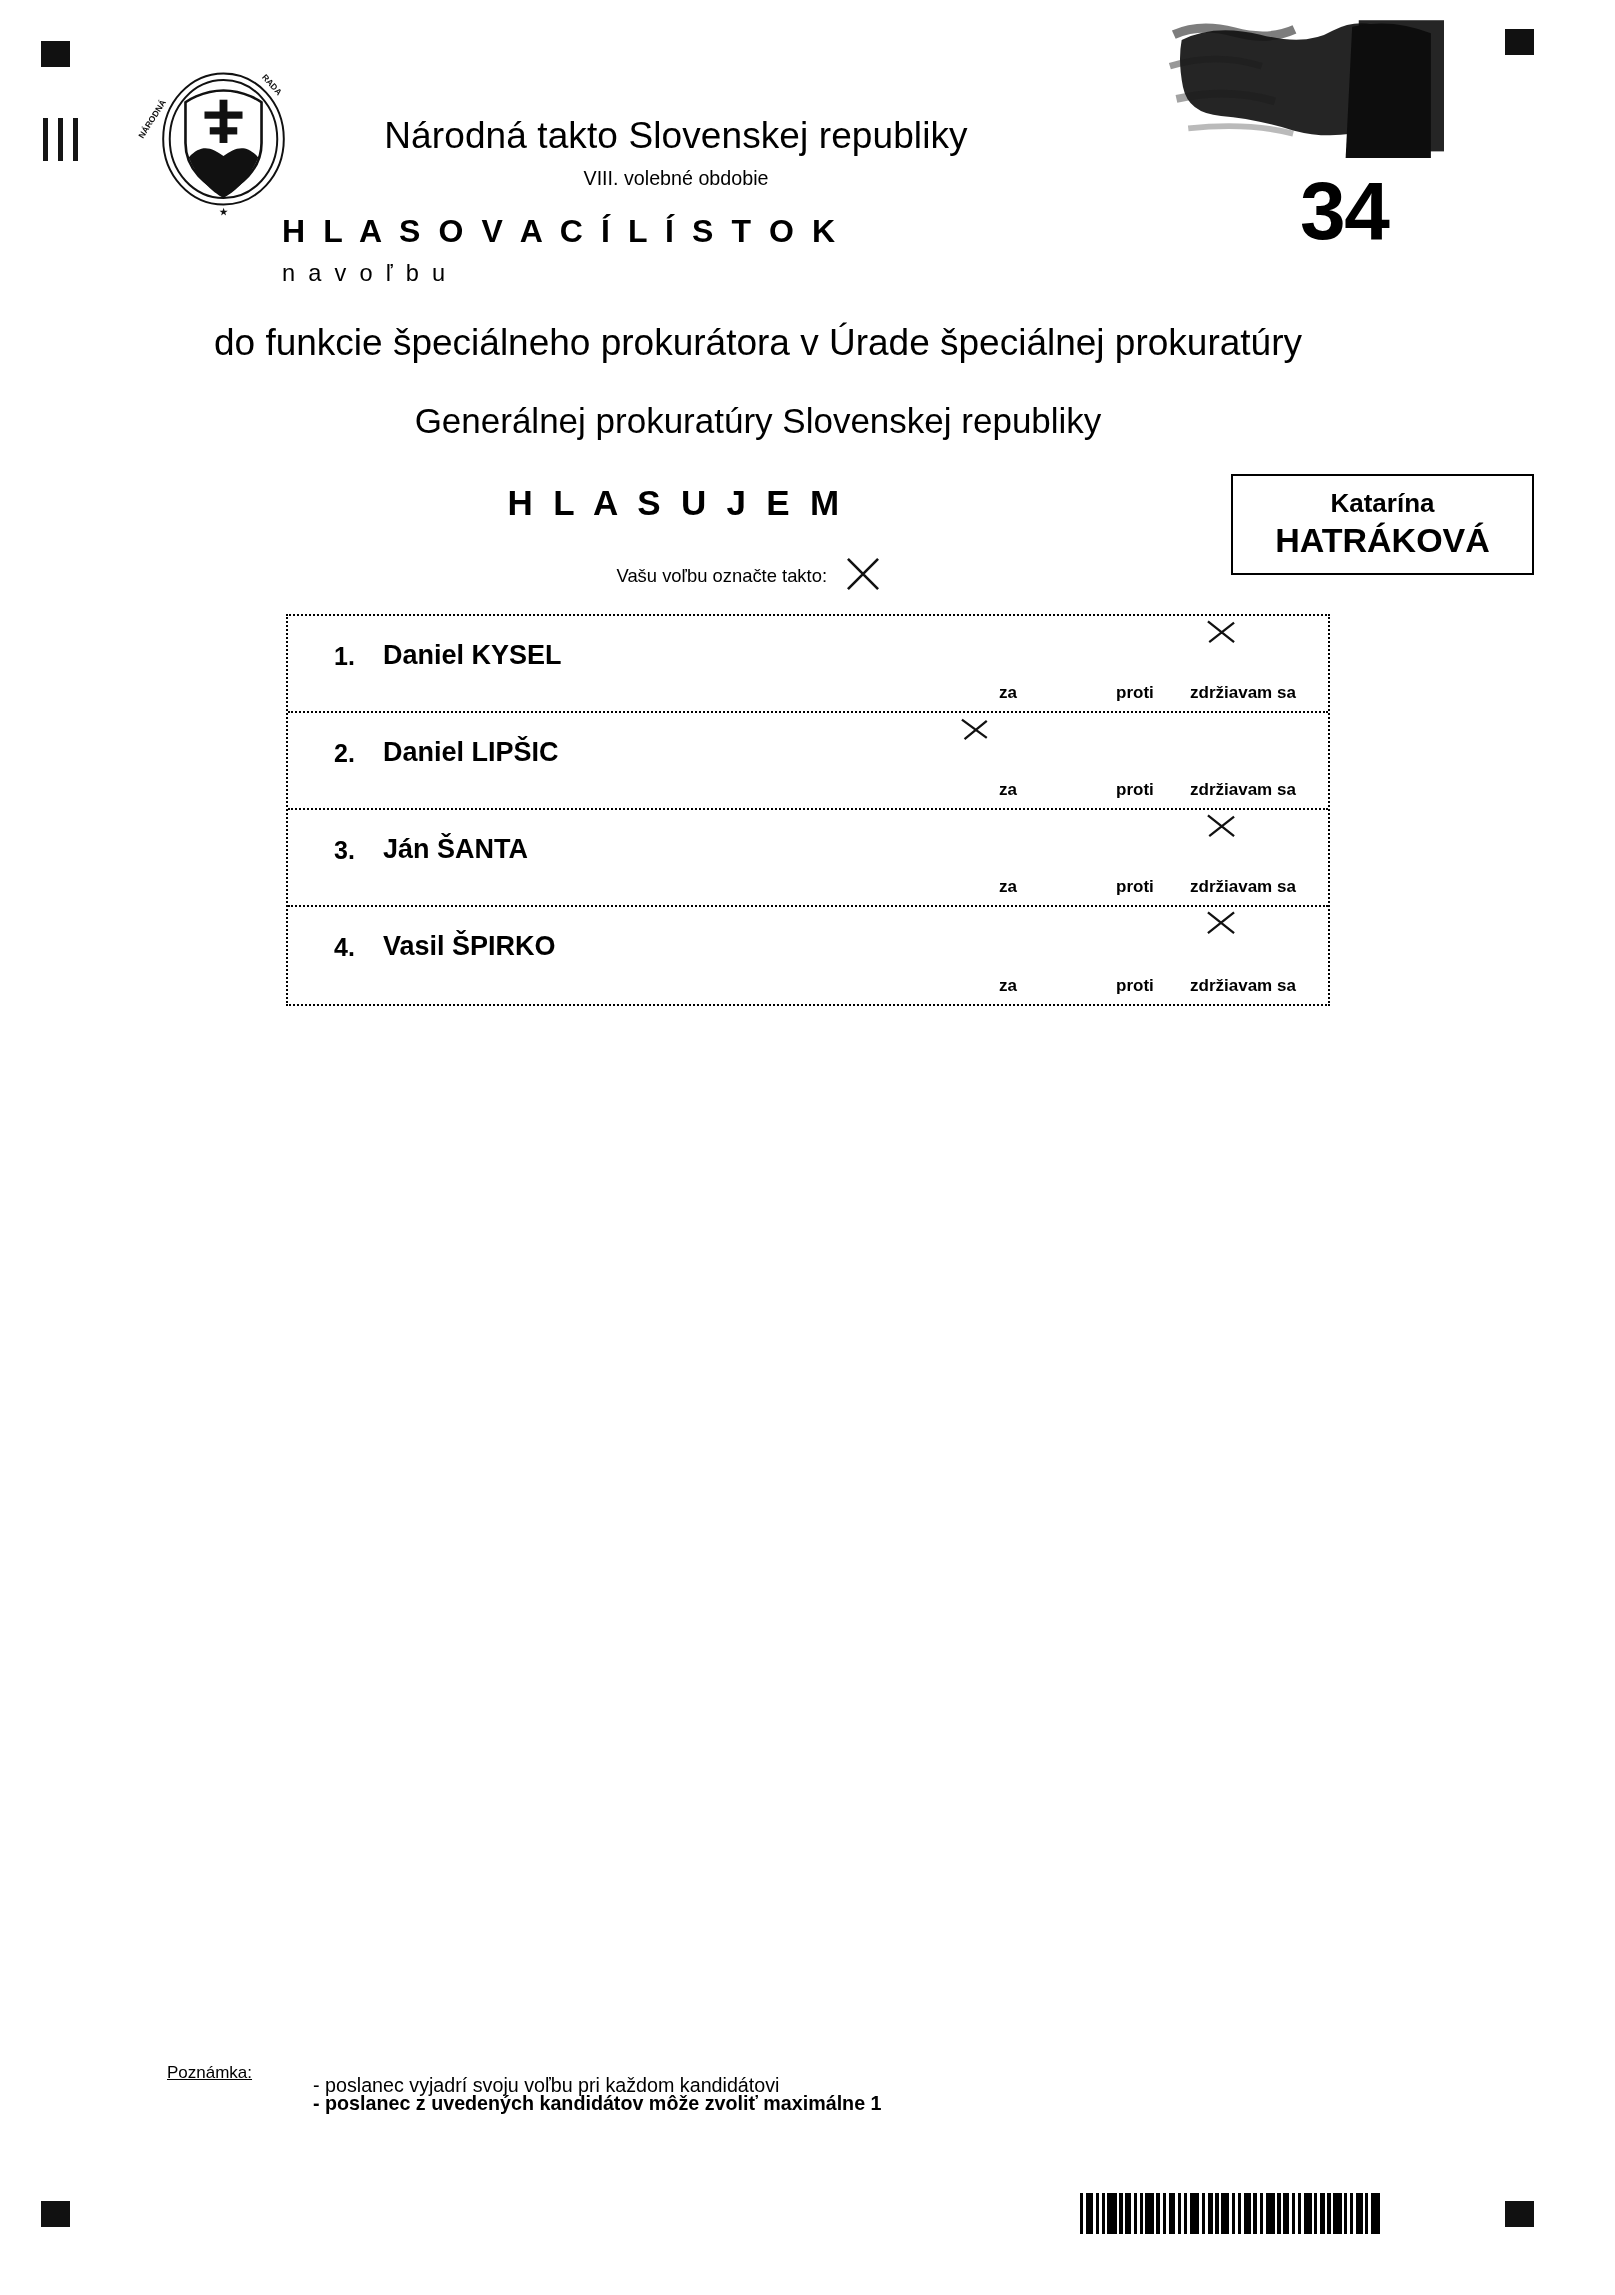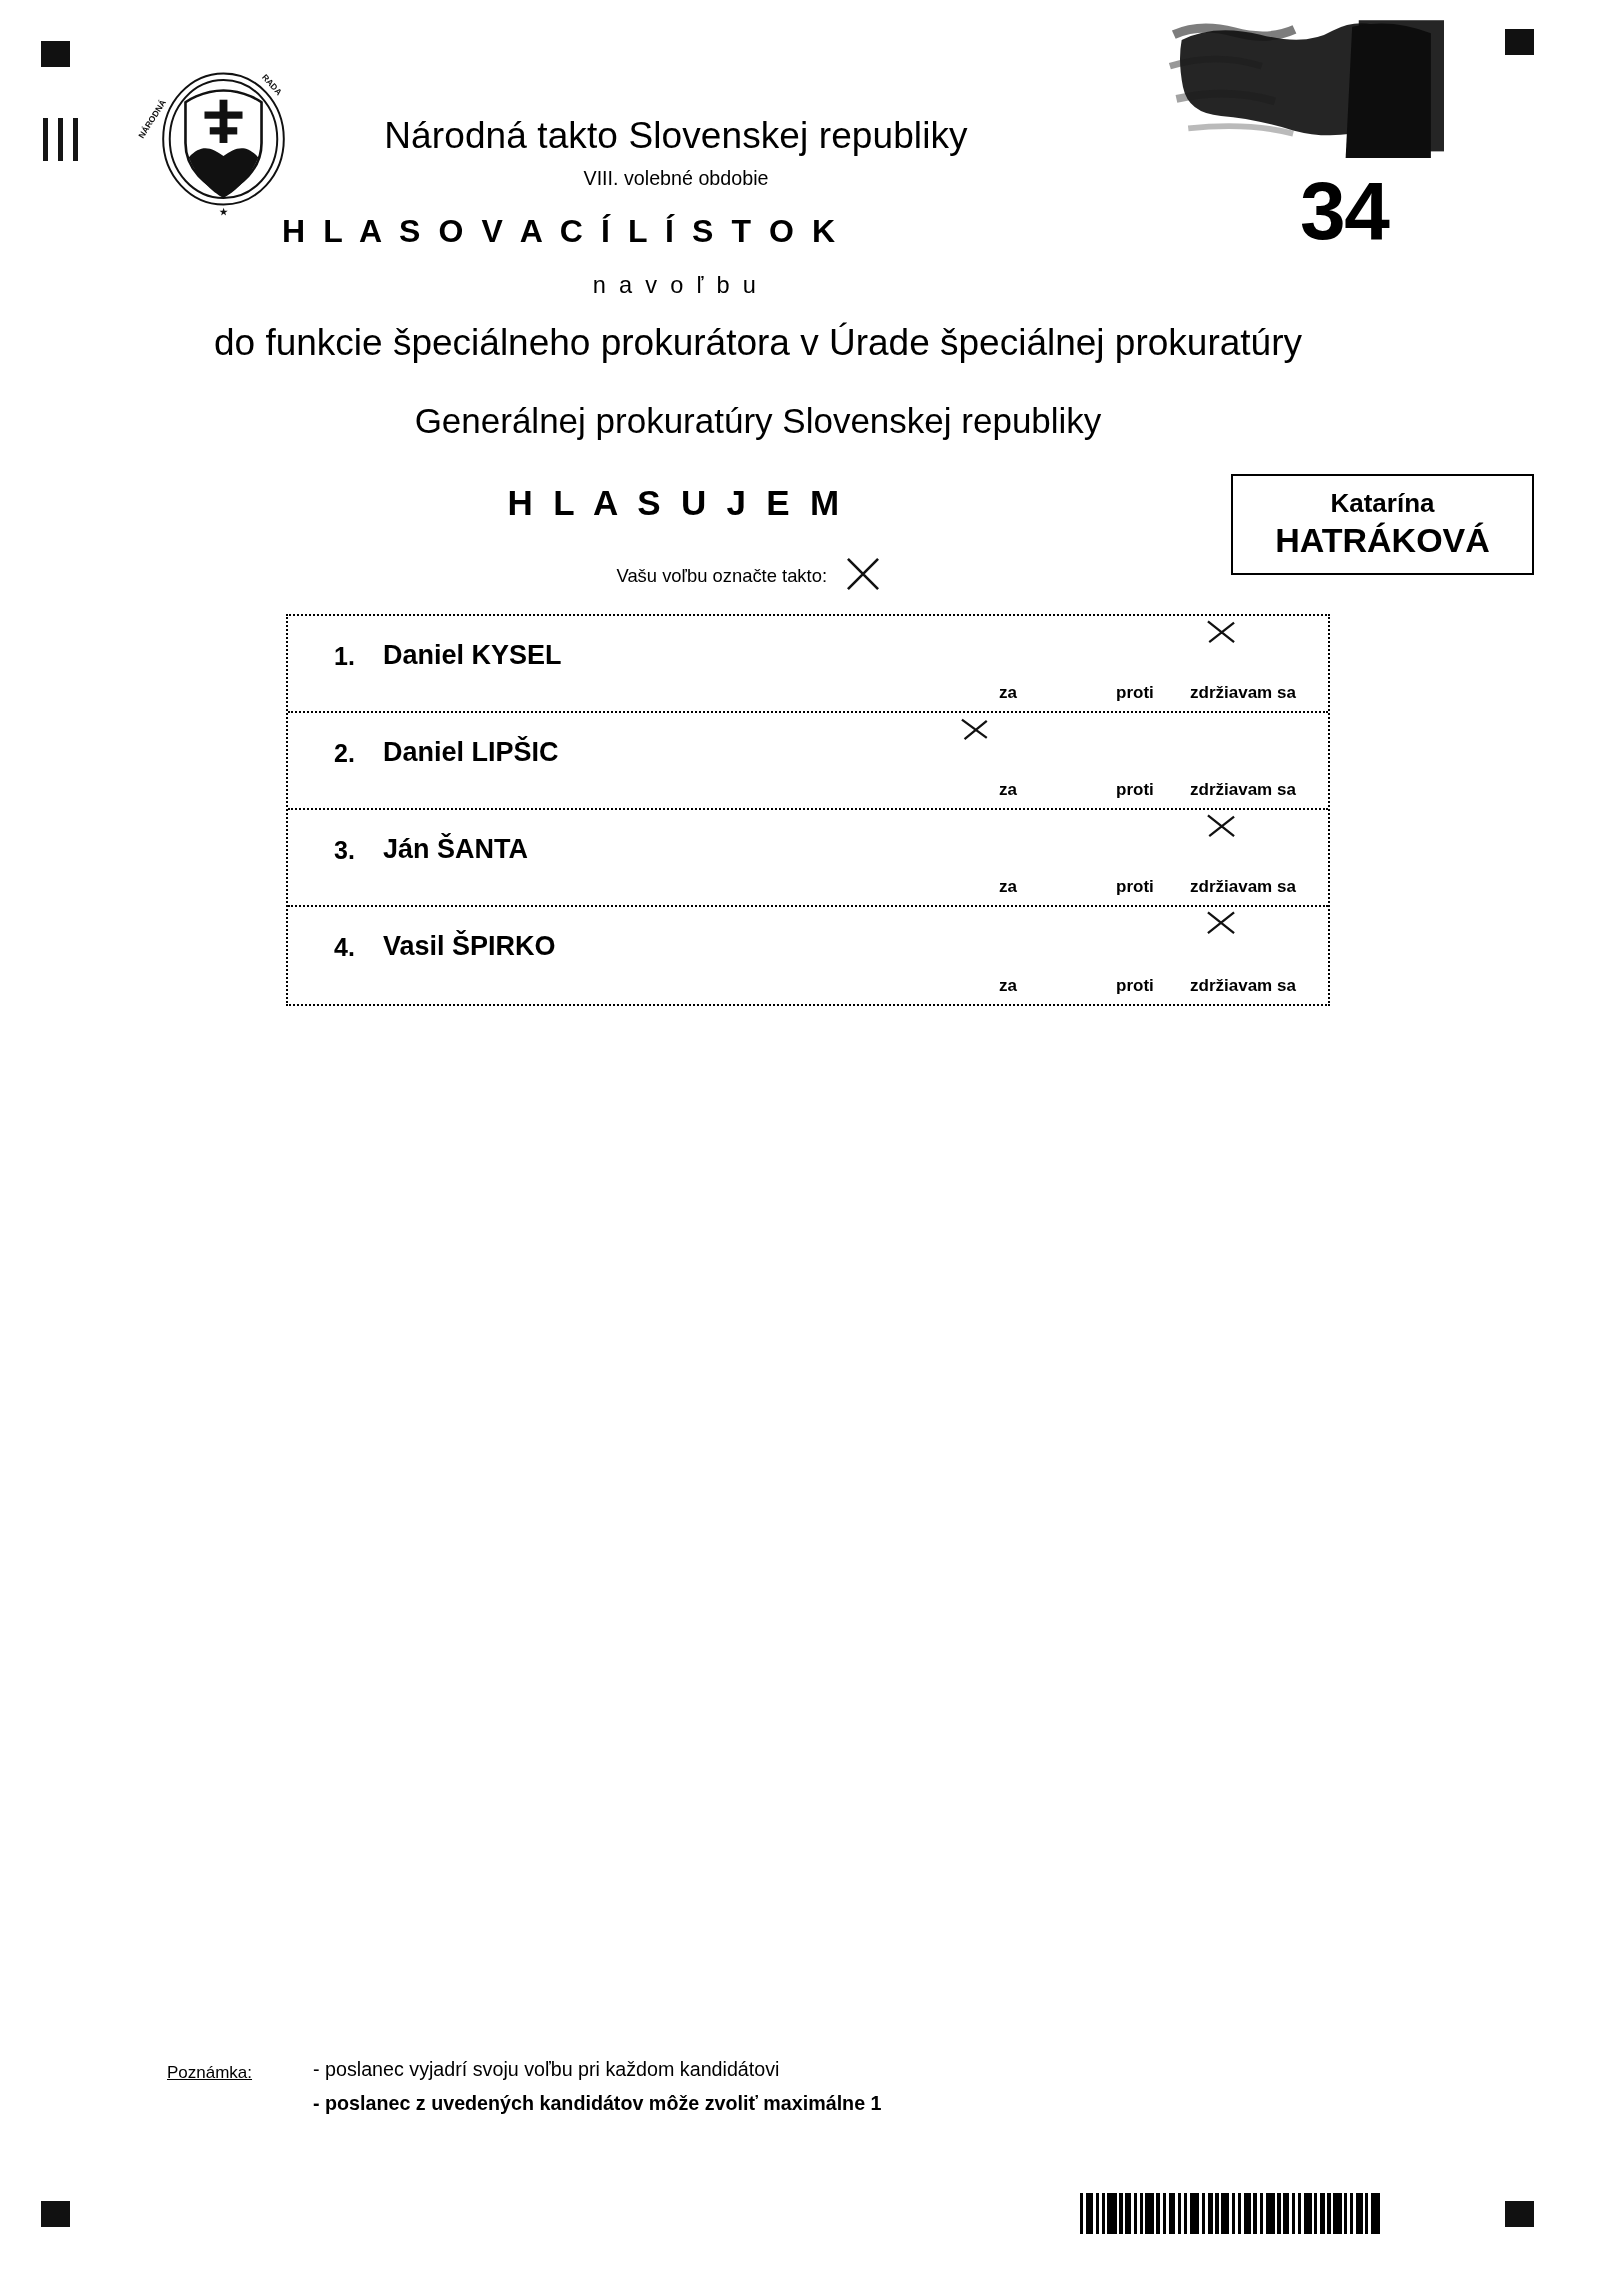--- a/index.html
+++ b/index.html
@@ -80,23 +80,22 @@
     left: 282px;
     top: 213px;
     width: 788px;
     font-size: 32px;
     font-weight: bold;
     letter-spacing: 4.6px;
   }
   .line-navolbu {
     position: absolute;
     left: 282px;
-    top: 272px;
+    top: 260px;
     width: 788px;
-    text-align: center;
     font-size: 23.6px;
     letter-spacing: 3.3px;
   }
   .line-fn1 {
     position: absolute;
     left: 85px;
     top: 322px;
     width: 1346px;
     text-align: center;
     font-size: 37px;
@@ -245,21 +244,21 @@
   .note-label {
     position: absolute;
     left: 0;
     top: 5.3px;
     font-size: 17px;
     text-decoration: underline;
   }
   .note-l1 {
     position: absolute;
     left: 146px;
-    top: 0;
+    top: 16px;
     font-size: 19.7px;
   }
   .note-l2 {
     position: absolute;
     left: 146px;
     top: 34px;
     font-size: 19.7px;
     font-weight: bold;
   }
 

